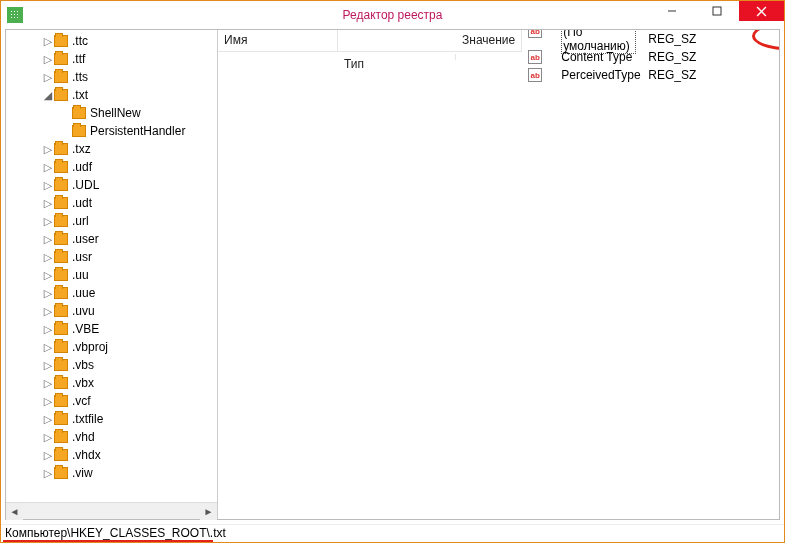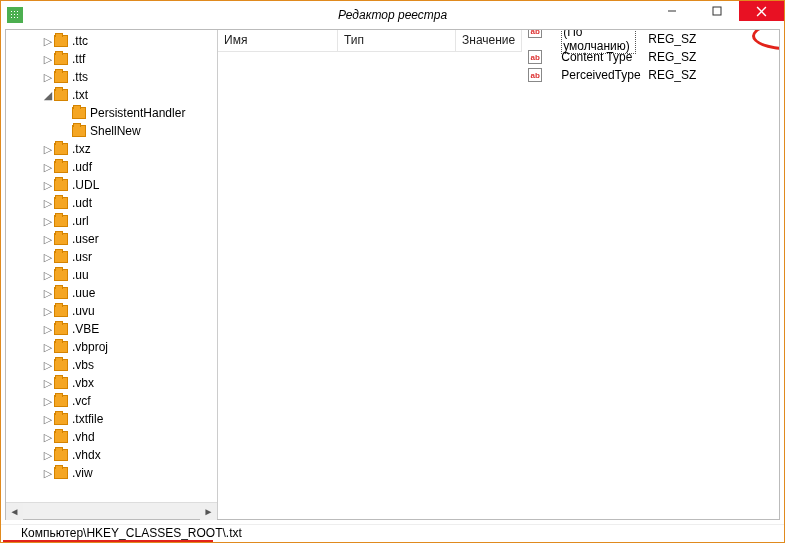--- a/index.html
+++ b/index.html
@@ -2,21 +2,21 @@
 <html><head>
 <meta charset="utf-8">
 <style>
   * { box-sizing: border-box; margin: 0; padding: 0; font-family: 'Segoe UI', Tahoma, sans-serif; }
   body { background: #fff; }
   .window { width: 785px; height: 543px; border: 1px solid #e08a1e; position: relative; display: flex; flex-direction: column; }
 
   .titlebar { height: 28px; background: #fff; display: flex; align-items: center; position: relative; }
   .app-icon { width: 16px; height: 16px; margin: 0 6px; background: #4caf50; display:flex; align-items:center; justify-content:center; }
   .app-icon-inner { width:10px; height:10px; background-image: radial-gradient(#fff 1px, transparent 1px); background-size: 3px 3px; }
-  .title { position: absolute; left: 50%; transform: translateX(-50%); font-size: 12px; color:#000000;font-style:italic; }
+  .title { position: absolute; left: 50%; transform: translateX(-50%); font-size: 12px; color:#be185d; }
   .win-controls { position: absolute; right: 0; top:0; display: flex; height: 20px; }
   .win-btn { width: 45px; height: 20px; display:flex; align-items:center; justify-content:center; font-size: 13px; color:#333; background:#fff; }
   .win-btn.close { background:#e81123; color:#fff; width:45px; }
   .win-btn svg { display:block; }
 
   .menubar { height: 20px; display:flex; align-items:center; padding: 0 4px; font-size: 12px; gap: 2px; }
   .menubar span { padding: 2px 6px; }
 
   .client { flex:1; margin: 0 4px 4px 4px; border:1px solid #bbb; display:flex; flex-direction:column; min-height:0; }
   .panes { flex:1; display:flex; min-height:0; }
@@ -30,34 +30,34 @@
   .folder::before { content:''; position:absolute; top:-3px; left:0; width:6px; height:3px; background:#f5a623; border:1px solid #d48300; border-bottom:none; }
   .node .label { }
   .hscroll { height:17px; border-top:1px solid #ddd; display:flex; align-items:center; background:#f0f0f0; }
   .hscroll .arrow { width:17px; height:17px; display:flex; align-items:center; justify-content:center; font-size:10px; color:#555; background:#efefef; }
   .hscroll .track { flex:1; }
 
   .list-pane { flex:1; display:flex; flex-direction:row; min-height:0; }
   .list-header { height:22px; display:flex; border-bottom:1px solid #e5e5e5; font-size:12px; color:#222; }
   .list-header .col { padding: 3px 6px; border-right:1px solid #e5e5e5; }
   .col-name { width:120px; }
-  .col-type { width:118px; }
+  .col-type { width:118px;margin-top:24px; }
   .col-val { flex:1; position:relative;text-align:center; }
   .list-body { flex:1; position:relative; font-size:12px; overflow:hidden; }
   .row { display:flex; height:18px; align-items:center; }
   .row .c { padding: 0 6px; }
   .row .c-name { width:120px; display:flex; align-items:flex-start; gap:19px; }
   .row .c-type { width:118px; }
   .row .c-val { flex:1; }
   .val-icon { width:14px; height:14px; border:1px solid #888; background:#fff; display:flex; align-items:center; justify-content:center; font-size:8px; color:#d33; font-weight:bold; flex-shrink:0; }
   .selected .name-text { border:1px dotted #555; padding:0 1px; }
 
   .red-ellipse { position:absolute; border:3px solid #e2231a; border-radius:50%; pointer-events:none; }
 
-  .statusbar { height:18px; font-size:12px; padding: 1px 20px; border-top:1px solid #eee; position:relative; }
+  .statusbar { height:18px; font-size:12px; padding: 1px 4px; border-top:1px solid #eee; position:relative; }
   .red-underline { position:absolute; height:2px; background:#e2231a; bottom:0; left:2px; }
 </style>
 </head>
 <body>
 
 <div class="window">
 
   <div class="titlebar">
     <div class="app-icon">
         <div class="app-icon-inner"></div>
@@ -106,26 +106,26 @@
                 <span class="label">.tts</span>
               </div>
               <div class="node" style="padding-left: 36px;">
                 <span class="tw">◢</span>
                 <span class="folder"></span>
                 <span class="label">.txt</span>
               </div>
               <div class="node" style="padding-left: 54px;">
                 <span class="tw"></span>
                 <span class="folder"></span>
-                <span class="label">PersistentHandler</span>
+                <span class="label">ShellNew</span>
               </div>
               <div class="node" style="padding-left: 54px;">
                 <span class="tw"></span>
                 <span class="folder"></span>
-                <span class="label">ShellNew</span>
+                <span class="label">PersistentHandler</span>
               </div>
               <div class="node" style="padding-left: 36px;">
                 <span class="tw">▷</span>
                 <span class="folder"></span>
                 <span class="label">.txz</span>
               </div>
               <div class="node" style="padding-left: 36px;">
                 <span class="tw">▷</span>
                 <span class="folder"></span>
                 <span class="label">.udf</span>

